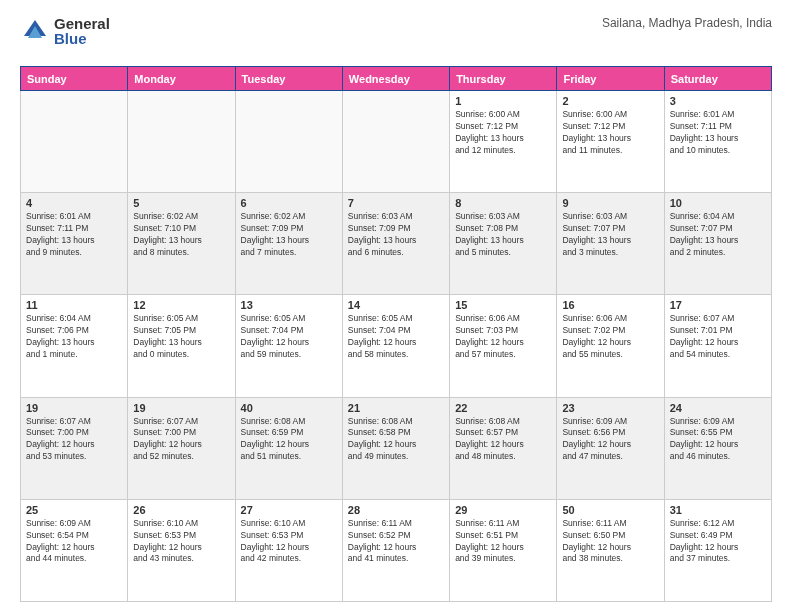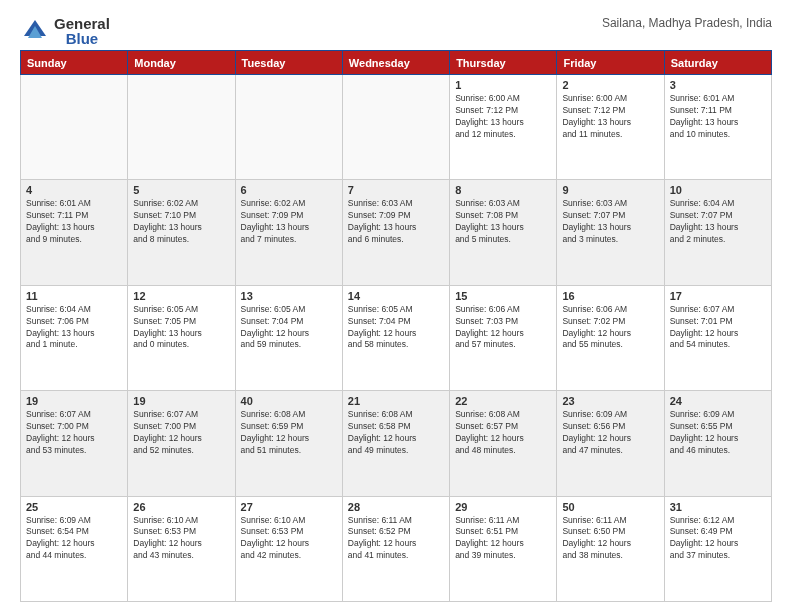--- a/index.html
+++ b/index.html
@@ -14,42 +14,41 @@
       width: 792px;
       height: 612px;
       padding: 16px 20px 10px 20px;
       display: flex;
       flex-direction: column;
     }
     .header {
       display: flex;
       justify-content: space-between;
       align-items: flex-start;
-      margin-bottom: 4px;
+      margin-bottom: 20px;
     }
     .logo {
       display: flex;
       align-items: center;
       gap: 4px;
     }
     .logo-text {
       display: flex;
       flex-direction: column;
       line-height: 1;
     }
     .logo-general {
       font-size: 15px;
       font-weight: bold;
       color: #333;
     }
     .logo-blue {
       font-size: 15px;
       font-weight: bold;
       color: #2a5ca8;
-      text-align: center;
     }
     .logo-icon {
       width: 30px;
       height: 30px;
     }
     .title-block {
       text-align: right;
     }
     .month-title {
       font-size: 36px;
@@ -61,21 +60,21 @@
       color: #555;
     }
     .calendar {
       flex: 1;
       border: 1px solid #ccc;
       border-collapse: collapse;
       width: 100%;
       table-layout: fixed;
     }
     .calendar th {
-      background: #b91c1c;
+      background: #ec4899;
       color: #fff;
       font-size: 11px;
       font-weight: bold;
       padding: 4px 6px;
       text-align: left;
       border: 1px solid #1a4a96;
       height: 24px;
     }
     .calendar td {
       border: 1px solid #ccc;

